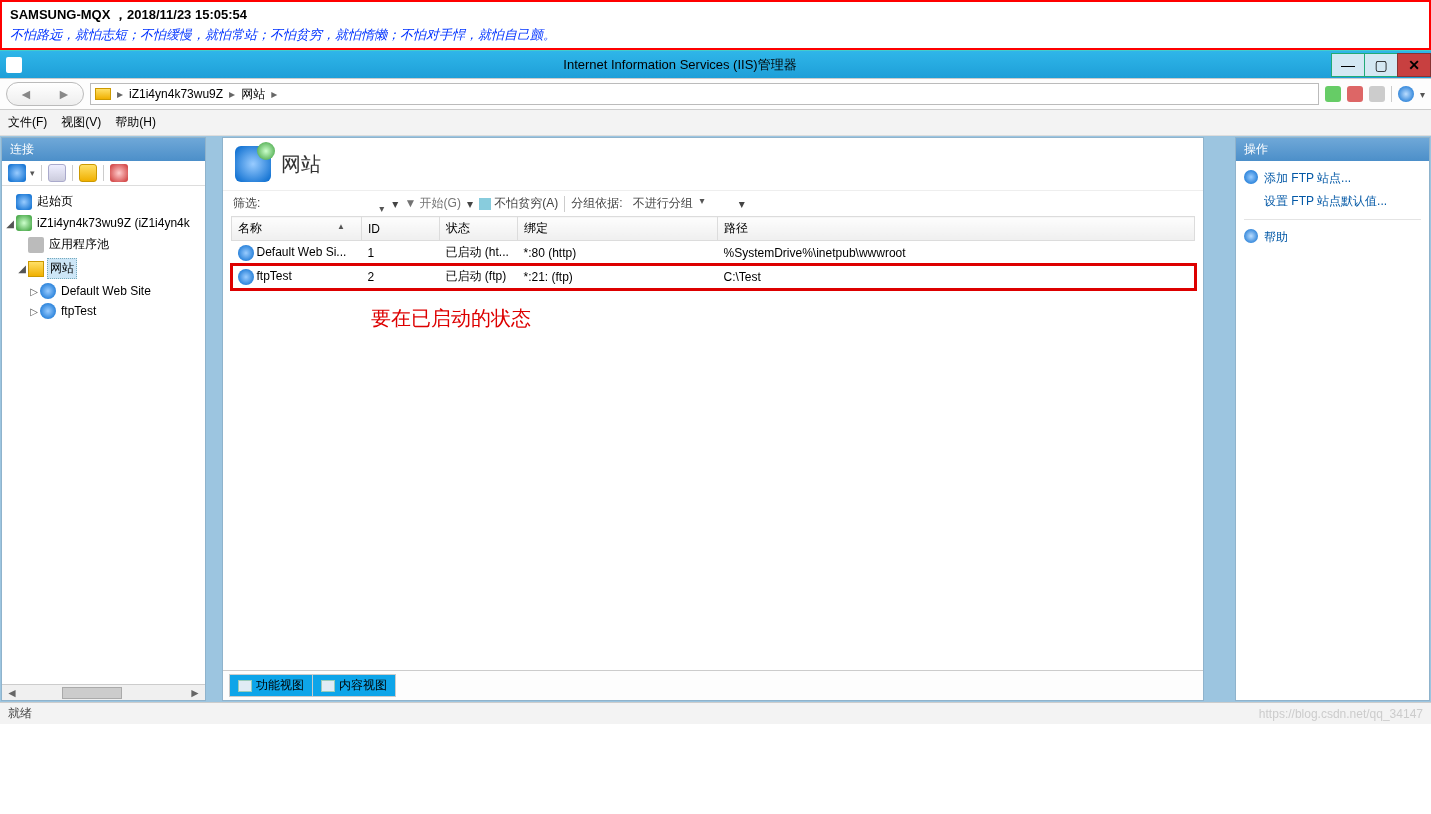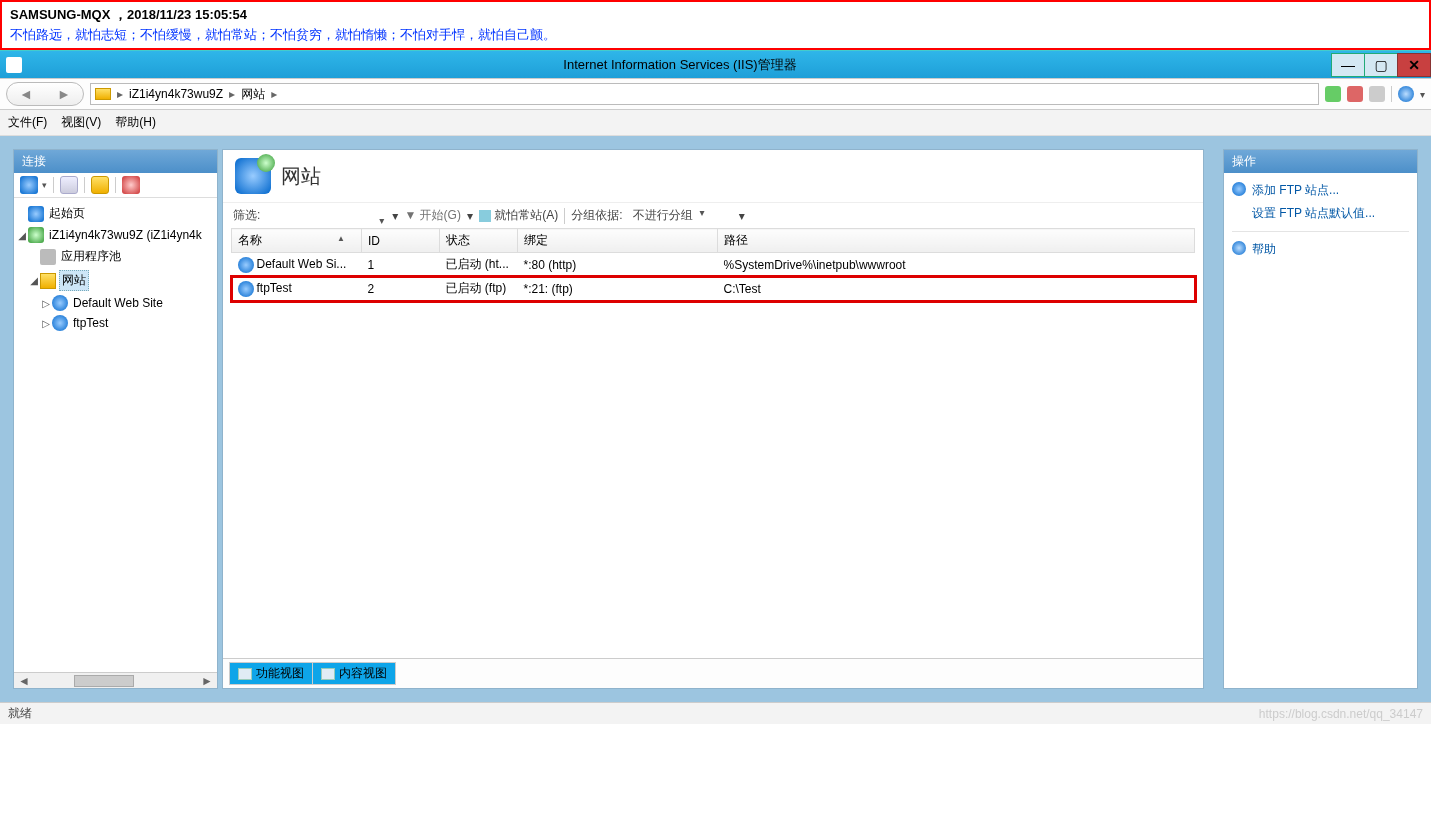--- a/index.html
+++ b/index.html
@@ -1,21 +1,21 @@
 <!DOCTYPE html>
 <html><head>
 <meta charset="utf-8">
 <style>
 * { box-sizing: border-box; margin: 0; padding: 0; }
 body { font-family: "Microsoft YaHei", Tahoma, sans-serif; font-size: 12px; background: #fff; width: 1431px; height: 814px; overflow: hidden; }
 
 
 .banner { border: 2px solid #ff0000; background: #fff; padding: 4px 8px; }
 .banner .line1 { font-weight: bold; font-size: 13px; color: #000; }
-.banner .line2 { color: #0033ff; font-size: 13px; font-family: "KaiTi","STKaiti",serif; margin-top: 2px; }
+.banner .line2 { color: #0033ff; font-style: italic; font-size: 13px; font-family: "KaiTi","STKaiti",serif; margin-top: 2px; }
 
 
 .titlebar { display: flex; align-items: center; background: linear-gradient(#2fb6e9,#1e9fd8); height: 28px; border-top: 1px solid #4cc; }
 .titlebar .icon { width: 16px; height: 16px; margin: 0 6px; background: #fff; border-radius: 2px; display: inline-block; }
 .titlebar .title { flex: 1; text-align: center; color: #000; font-size: 13px; }
 .titlebar .winbtns { display: flex; }
 .titlebar .winbtn { width: 34px; height: 24px; border: 1px solid #2a7; background: #d4e8f3; margin-left: -1px; display: flex; align-items: center; justify-content: center; }
 .titlebar .winbtn.close { background: #c84040; color: #000; font-weight: bold; border-color:#833; }
 .titlebar .winbtn span { font-size: 14px; font-family: Arial; }
 
@@ -28,21 +28,21 @@
 .addr .sep { color: #666; padding: 0 2px; }
 .addr .ico { width: 16px; height: 12px; background: linear-gradient(#ffe066,#f0b000); border: 1px solid #c90; margin-right: 4px; }
 .righticons { display: flex; align-items: center; padding: 0 6px; gap: 6px; }
 .righticons .ri { width: 16px; height: 16px; border-radius: 3px; }
 
 
 .menubar { background: #f3f3f3; height: 26px; display: flex; align-items: center; padding: 0 8px; border-bottom: 1px solid #ddd; }
 .menubar .mitem { margin-right: 14px; cursor: default; }
 
 
-.main { display: flex; height: 566px; background: #9cc5e0; padding: 13px; gap: 4px; }
+.main { display: flex; height: 566px; background: #9cc5e0; padding: 1px; gap: 16px; }
 .panel { background: #fff; border: 1px solid #8fb3cc; display: flex; flex-direction: column; }
 .panelhdr { background: linear-gradient(#6fa8d8,#4c8fc9); color: #fff; padding: 3px 8px; font-size: 12px; }
 
 
 .left { width: 205px; }
 .toolbar { display: flex; align-items: center; padding: 3px 6px; gap: 4px; border-bottom: 1px solid #ddd; }
 .toolbar .tb { width: 18px; height: 18px; border-radius: 3px; }
 .toolbar .sepv { width: 1px; height: 16px; background: #ccc; margin: 0 2px; }
 .tree { flex: 1; padding: 4px 2px; overflow: auto; }
 .tree .node { display: flex; align-items: center; padding: 2px 0; white-space: nowrap; }
@@ -215,21 +215,21 @@
       <div class="bigtitle">网站</div>
     </div>
     <div class="filterbar">
       <span>筛选:</span>
       <span class="dd" style="width:120px;border-bottom:1px solid transparent"></span>
       <span>▾</span>
       <span class="disabled">▼ <span>开始(G)</span></span>
       <span>▾</span>
       <span>
         <span style="display:inline-block;width:12px;height:12px;background:#8cd;vertical-align:middle"></span>
-        <span>就怕常站(A)</span>
+        <span>不怕贫穷(A)</span>
       </span>
       <span class="sepv"></span>
       <span>分组依据:</span>
       <span class="dd">不进行分组</span>
       <span style="width:20px"></span>
         <span>▾</span>
     </div>
     <div class="gridwrap">
       <table class="grid">
         <colgroup>
@@ -258,20 +258,21 @@
           </tr>
           <tr class="hlrow">
             <td><span class="rowico"></span><span>ftpTest</span></td>
             <td>2</td>
             <td>已启动 (ftp)</td>
             <td>*:21: (ftp)</td>
             <td>C:\Test</td>
           </tr>
         </tbody>
       </table>
+      <div class="annot">要在已启动的状态</div>
     </div>
     <div class="viewtabs">
       <div class="vt">
         <span class="vico"></span>
         <span>功能视图</span>
       </div>
       <div class="vt">
         <span class="vico"></span>
         <span>内容视图</span>
       </div>

